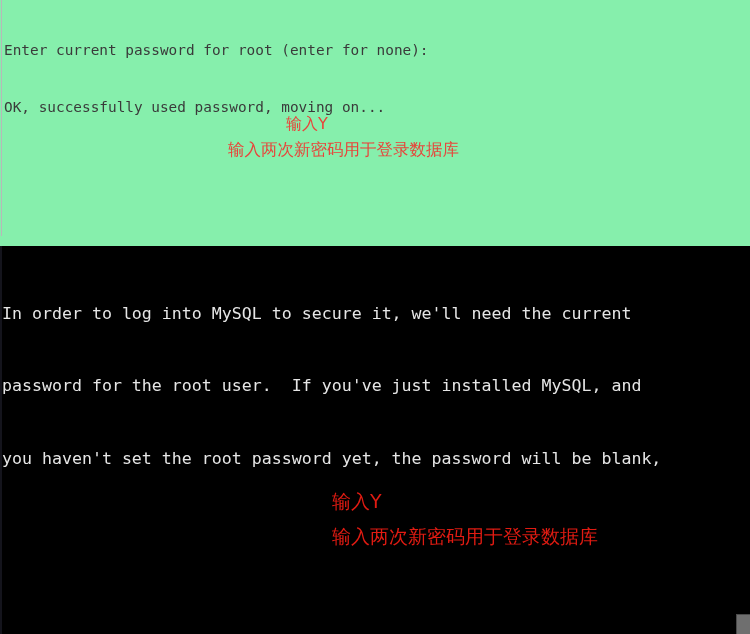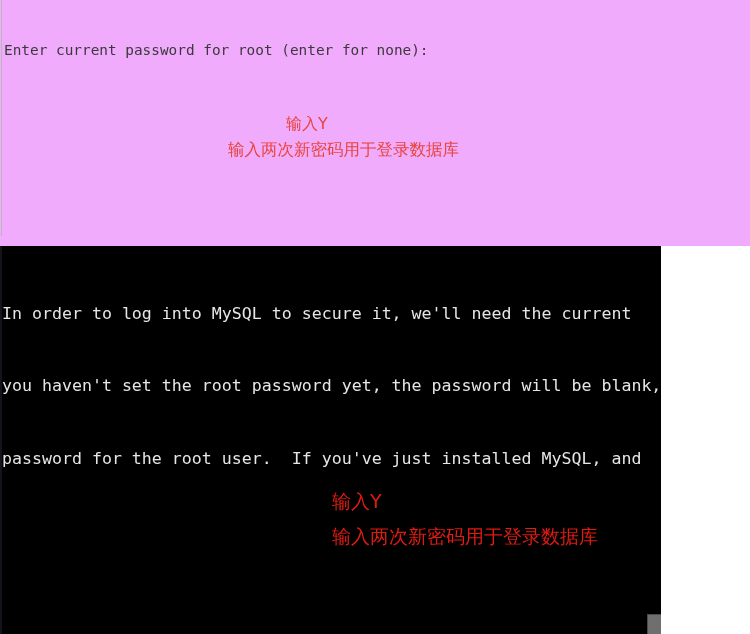--- a/index.html
+++ b/index.html
@@ -21,21 +21,21 @@
     height: 634px;
   }
 
   
   .pane-light {
     position: absolute;
     left: 0;
     top: 0;
     width: 750px;
     height: 246px;
-    background: #f0abfc;
+    background: #86efac;
     overflow: hidden;
   }
   .pane-light .edge-rule {
     position: absolute;
     left: 1px;
     top: 0;
     width: 1px;
     height: 236px;
     background: #b8b8b8;
   }
@@ -75,21 +75,21 @@
     left: 228px;
     top: 139px;
     font-size: 16.5px;
   }
 
   
   .pane-dark {
     position: absolute;
     left: 0;
     top: 246px;
-    width: 661px;
+    width: 750px;
     height: 388px;
     background: #000000;
     overflow: hidden;
   }
   .pane-dark .edge-rule {
     position: absolute;
     left: 0px;
     top: 0;
     width: 2px;
     height: 388px;
@@ -146,42 +146,43 @@
 </head>
 <body>
 
 <div id="page">
 
   <div class="pane-light">
     <div class="edge-rule"></div>
 
     <div class="console">
       <div class="line">Enter current password for root (enter for none):</div>
+      <div class="line">OK, successfully used password, moving on...</div>
       <div class="line blank"></div>
       
       
       
       
       
       
       
       
     </div>
   </div>
 
   <span class="anno-light" id="anno-light-1">输入Y</span>
   <span class="anno-light" id="anno-light-2">输入两次新密码用于登录数据库</span>
 
   <div class="pane-dark">
     <div class="edge-rule"></div>
 
     <div class="console">
       <div class="line">In order to log into MySQL to secure it, we'll need the current</div>
+      <div class="line">password for the root user.  If you've just installed MySQL, and</div>
       <div class="line">you haven't set the root password yet, the password will be blank,</div>
-      <div class="line">password for the root user.  If you've just installed MySQL, and</div>
       <div class="line blank"></div>
       
       
       
       
       
       
       
       
       

